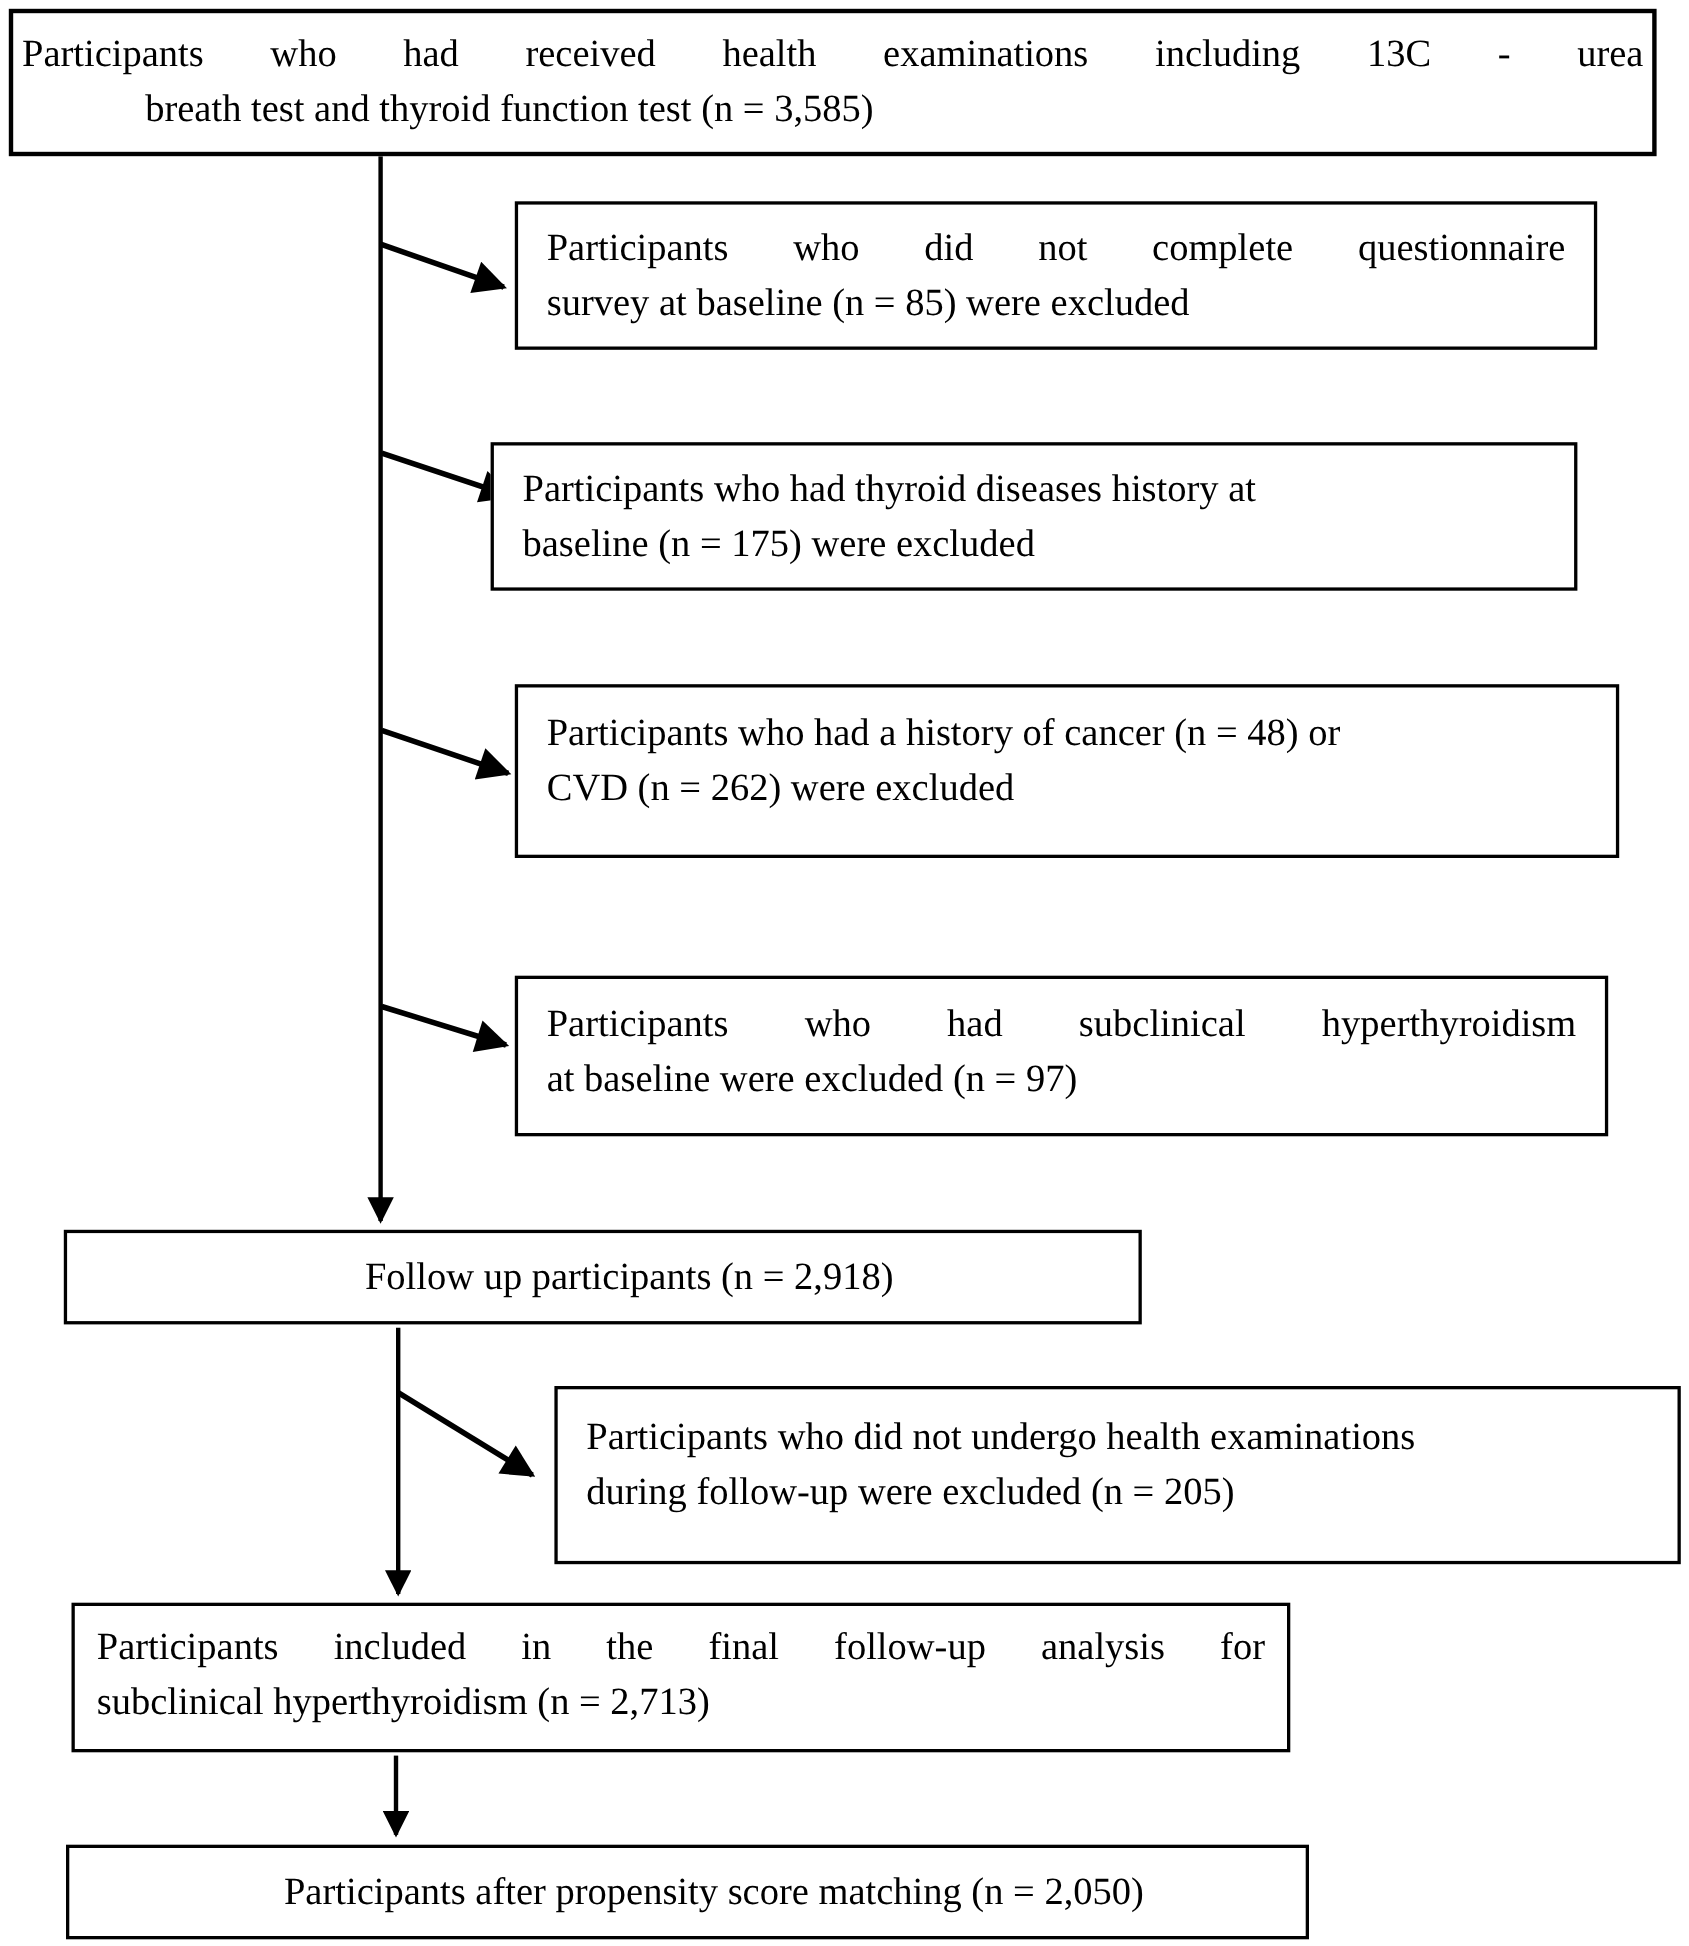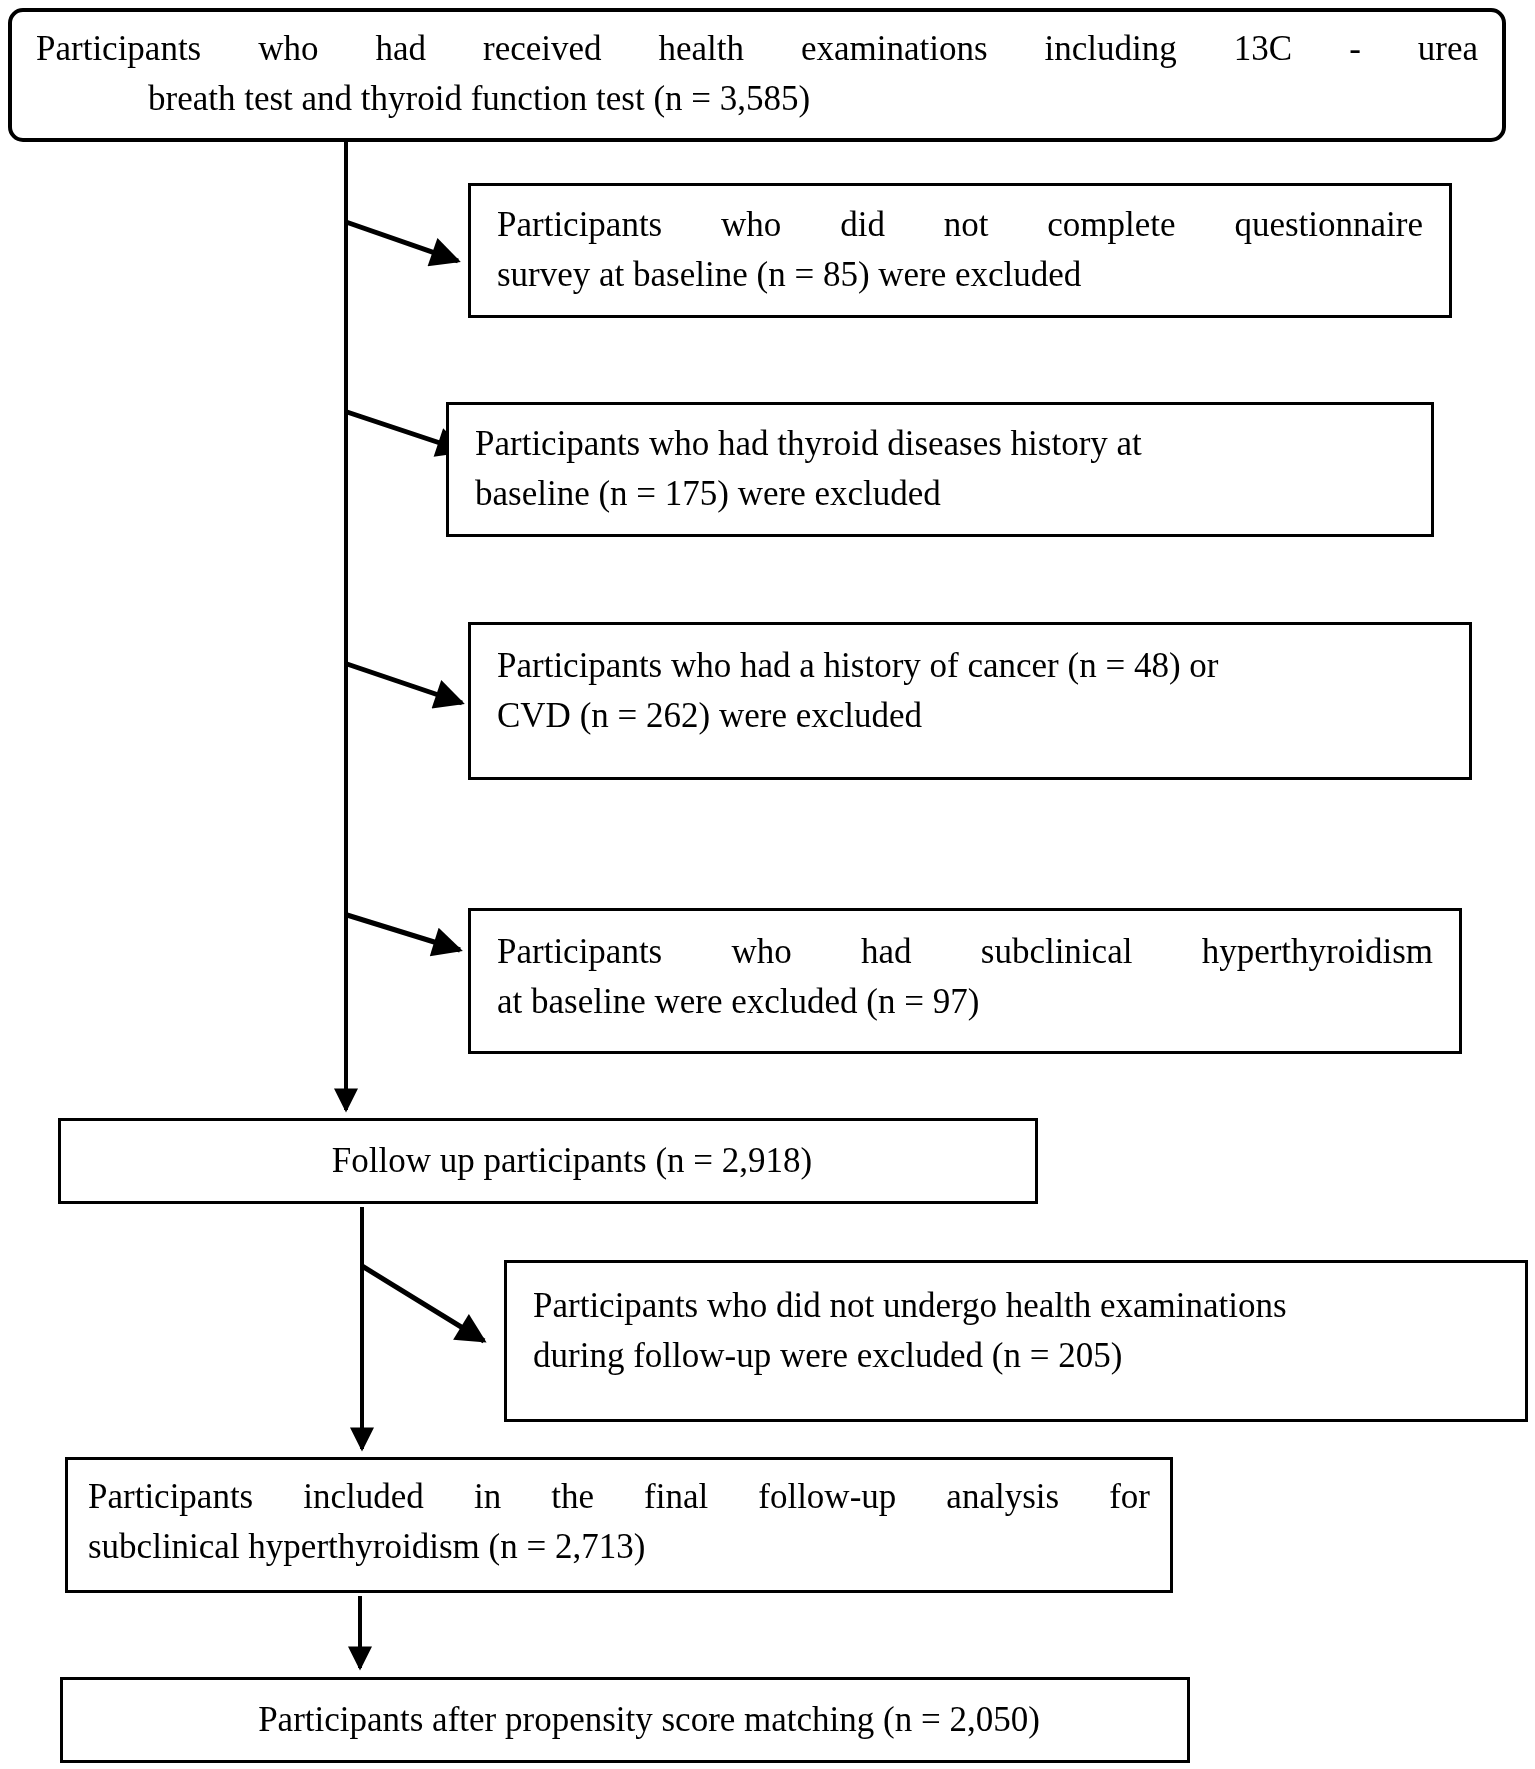--- a/index.html
+++ b/index.html
@@ -31,26 +31,26 @@
   .bline { display: block; text-align: left; }
   .bline.justify { text-align: justify; text-align-last: justify; }
   .center-box {
     display: flex;
     align-items: center;
     justify-content: center;
     text-align: center;
     padding-left: 48px;
   }
   
-  #box-initial   { left: 8px;   top: 8px;    width: 1498px; height: 134px; padding: 12px 24px; border-radius: 15px; }
+  #box-initial   { left: 8px;   top: 8px;    width: 1498px; height: 134px; padding: 12px 8px; }
   #box-initial .l2 { padding-left: 112px; }
   #box-q         { left: 468px; top: 183px;  width: 984px;  height: 135px; padding: 14px 26px; }
   #box-thyroid   { left: 446px; top: 402px;  width: 988px;  height: 135px; padding: 14px 26px; }
   #box-cancer    { left: 468px; top: 622px;  width: 1004px; height: 158px; padding: 16px 26px; }
-  #box-subclin   { left: 468px; top: 887px;  width: 994px;  height: 146px; padding: 16px 26px; margin-top: 21px; }
+  #box-subclin   { left: 468px; top: 887px;  width: 994px;  height: 146px; padding: 16px 26px; }
   #box-followup  { left: 58px;  top: 1118px; width: 980px;  height: 86px; }
   #box-noexam    { left: 504px; top: 1260px; width: 1024px; height: 162px; padding: 18px 26px; }
   #box-final     { left: 65px;  top: 1457px; width: 1108px; height: 136px; padding: 12px 20px; }
   #box-psm       { left: 60px;  top: 1677px; width: 1130px; height: 86px; }
 </style>
 </head>
 <body>
 
 <div id="canvas">
 

